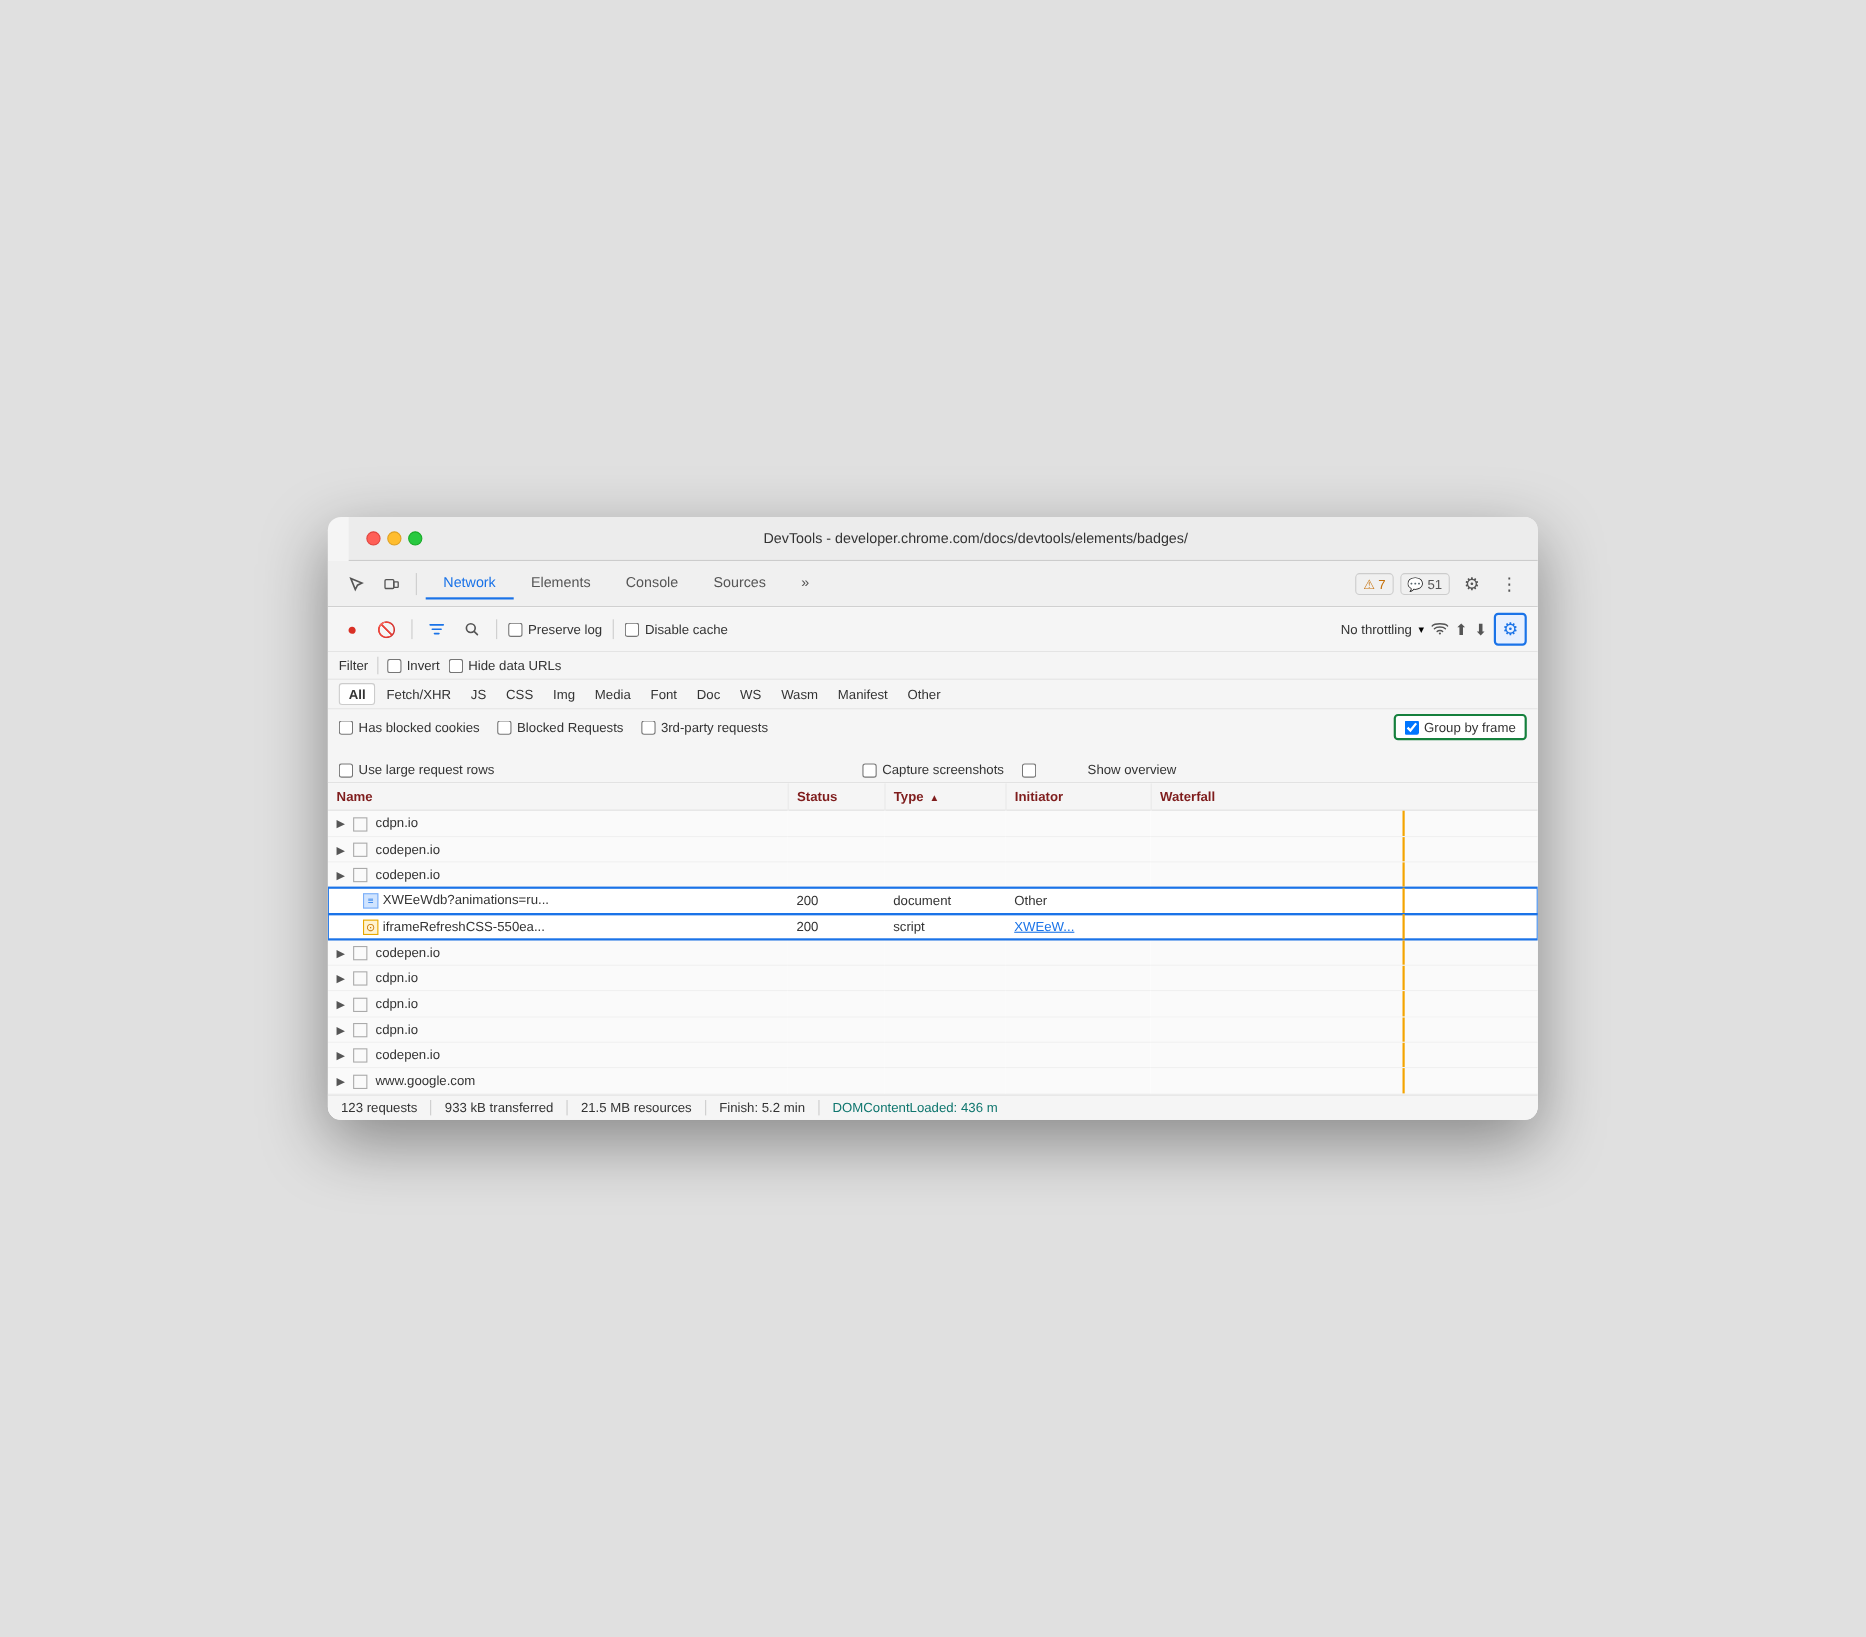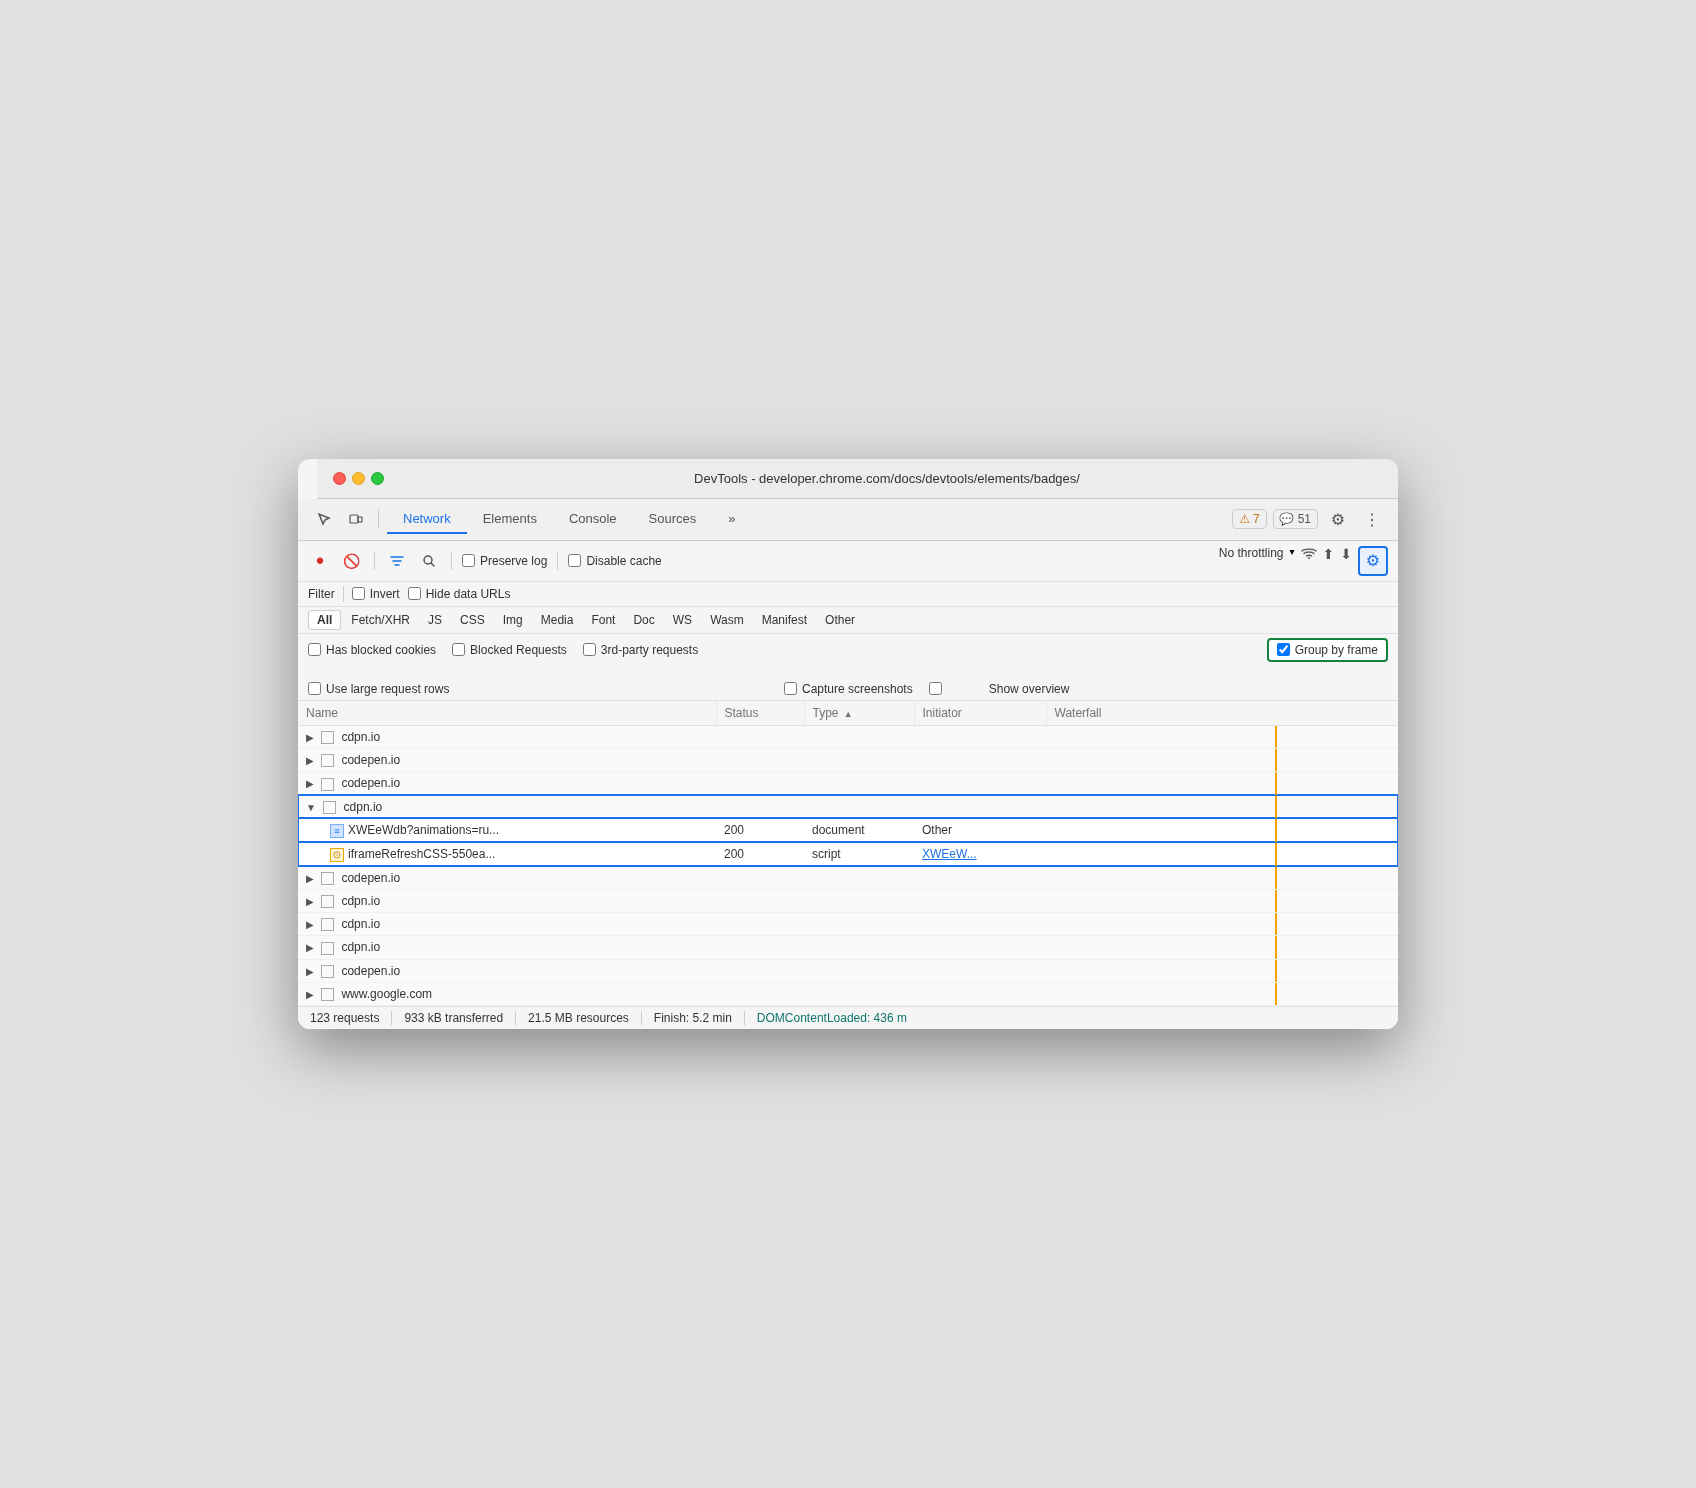--- a/index.html
+++ b/index.html
@@ -160,21 +160,21 @@
       gap: 5px;
       font-size: 12px;
       color: #333;
       cursor: pointer;
       user-select: none;
     }
     .checkbox-label input { width: 13px; height: 13px; cursor: pointer; }
     .nt-right {
       margin-left: auto;
       display: flex;
-      align-items: flex-start;
+      align-items: center;
       gap: 6px;
     }
     .gear-highlighted {
       width: 30px;
       height: 30px;
       display: flex;
       align-items: center;
       justify-content: center;
       background: #e8f0fe;
       border: 2px solid #1a73e8;
@@ -244,22 +244,22 @@
       border-collapse: collapse;
       font-size: 12px;
     }
     .requests-table thead tr {
       background: #f5f5f5;
       border-bottom: 1px solid #e0e0e0;
     }
     .requests-table thead th {
       padding: 5px 8px;
       text-align: left;
-      font-weight: 400;
-      color: #737373;
+      font-weight: 700;
+      color: #7f1d1d;
       border-right: 1px solid #e8e8e8;
       cursor: pointer;
       user-select: none;
     }
     .requests-table thead th:last-child { border-right: none; }
     .th-name { width: 38%; }
     .th-status { width: 8%; }
     .th-type { width: 10%; }
     .th-initiator { width: 12%; margin-top: 41px; }
     .th-waterfall { width: 32%; }
@@ -516,31 +516,20 @@
               <td colspan="1"><span class="expand-arrow">▶</span>
       <span style="display:inline-block;width:13px;height:13px;border:1px solid #aaa;vertical-align:middle;margin-right:4px;"></span>
       <span>codepen.io</span></td>
               <td></td>
               <td></td>
               <td></td>
               <td style="position: relative; height: 18px;">
                 <div style="position: absolute; left: 65%; width: 2px; top: 0px; bottom: 0px; background: rgb(244, 164, 0);"></div>
               </td>
             </tr>
-            <tr class="group-row" style="outline: rgb(26, 115, 232) solid 2px; outline-offset: -1px;">
-              <td colspan="1"><span class="expand-arrow">▼</span>
-      <span style="display:inline-block;width:13px;height:13px;border:1px solid #aaa;vertical-align:middle;margin-right:4px;"></span>
-      <span>cdpn.io</span></td>
-              <td></td>
-              <td></td>
-              <td></td>
-              <td style="position: relative; height: 18px;">
-                <div style="position: absolute; left: 65%; width: 2px; top: 0px; bottom: 0px; background: rgb(244, 164, 0);"></div>
-              </td>
-            </tr>
             <tr class="sub-row" style="background: rgb(255, 255, 255); outline: rgb(26, 115, 232) solid 2px; outline-offset: -1px; padding-left: 42px;">
               <td style="padding-left: 32px;"><span style="display:inline-flex;align-items:center;justify-content:center;width:14px;height:14px;background:#d0e4ff;border:1px solid #7baef8;color:#1a73e8;font-size:9px;font-weight:bold;vertical-align:middle;margin-right:4px;">≡</span><span>XWEeWdb?animations=ru...</span></td>
               <td>200</td>
               <td>document</td>
               <td>Other</td>
               <td style="position: relative;">
                 <div style="position: absolute; left: 65%; width: 2px; top: 0px; bottom: 0px; background: rgb(244, 164, 0);"></div>
               </td>
             </tr>
             <tr class="sub-row" style="background: rgb(255, 255, 255); outline: rgb(26, 115, 232) solid 2px; outline-offset: -1px;">

